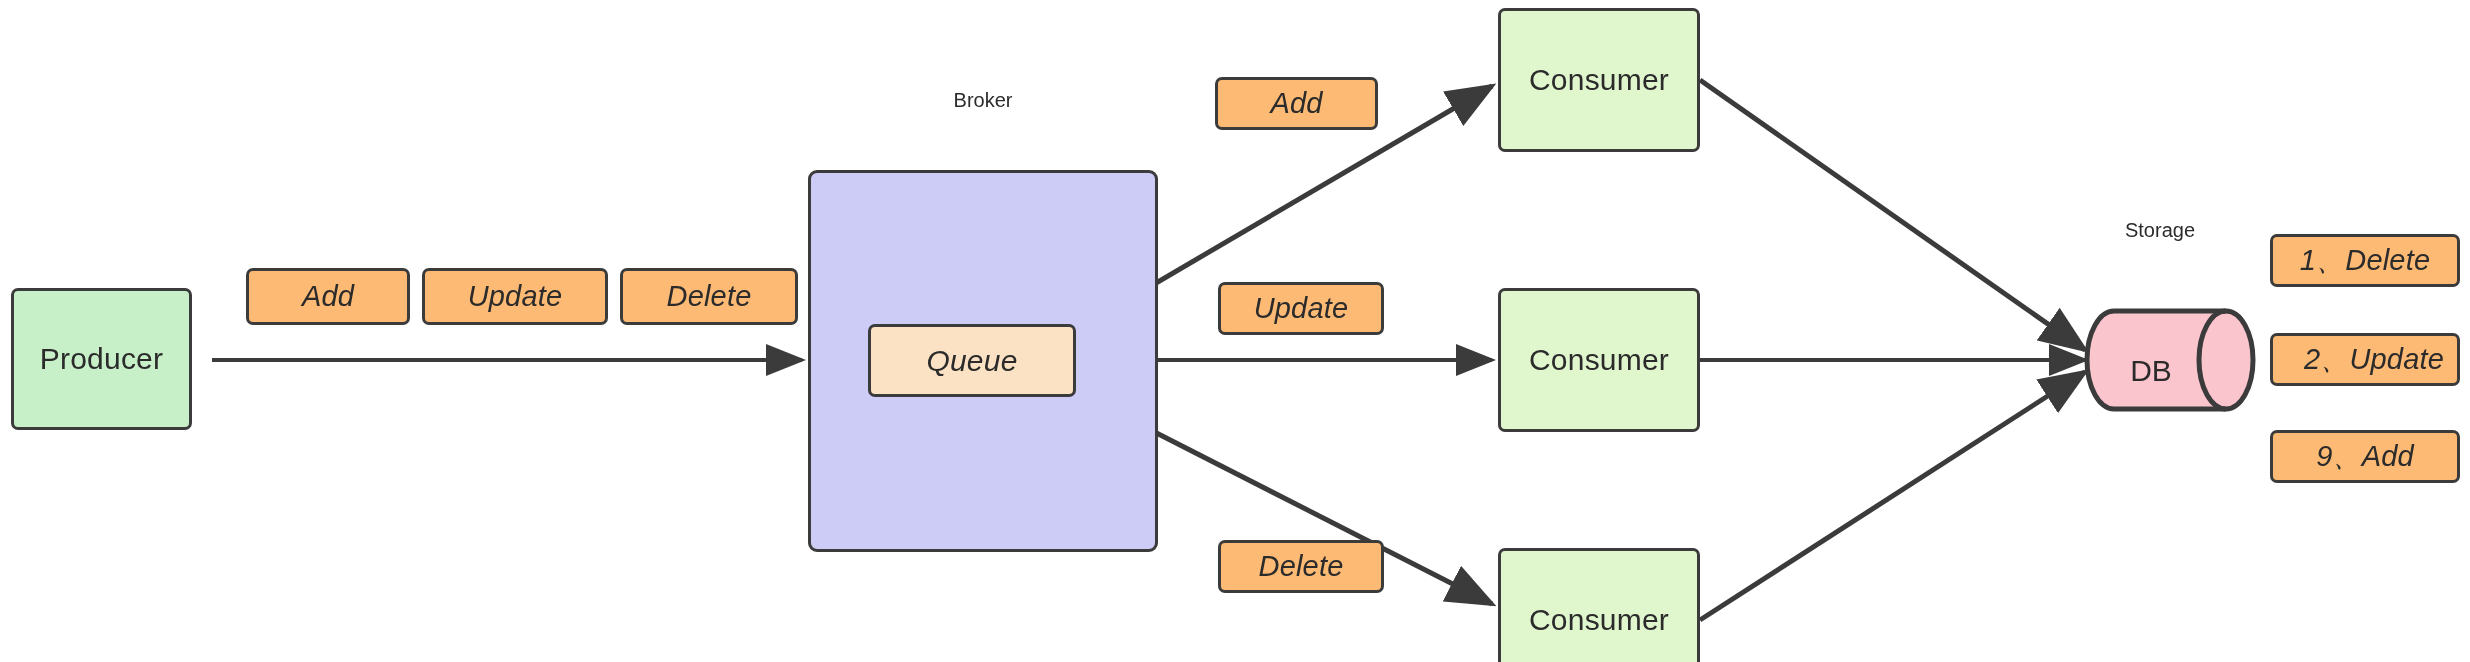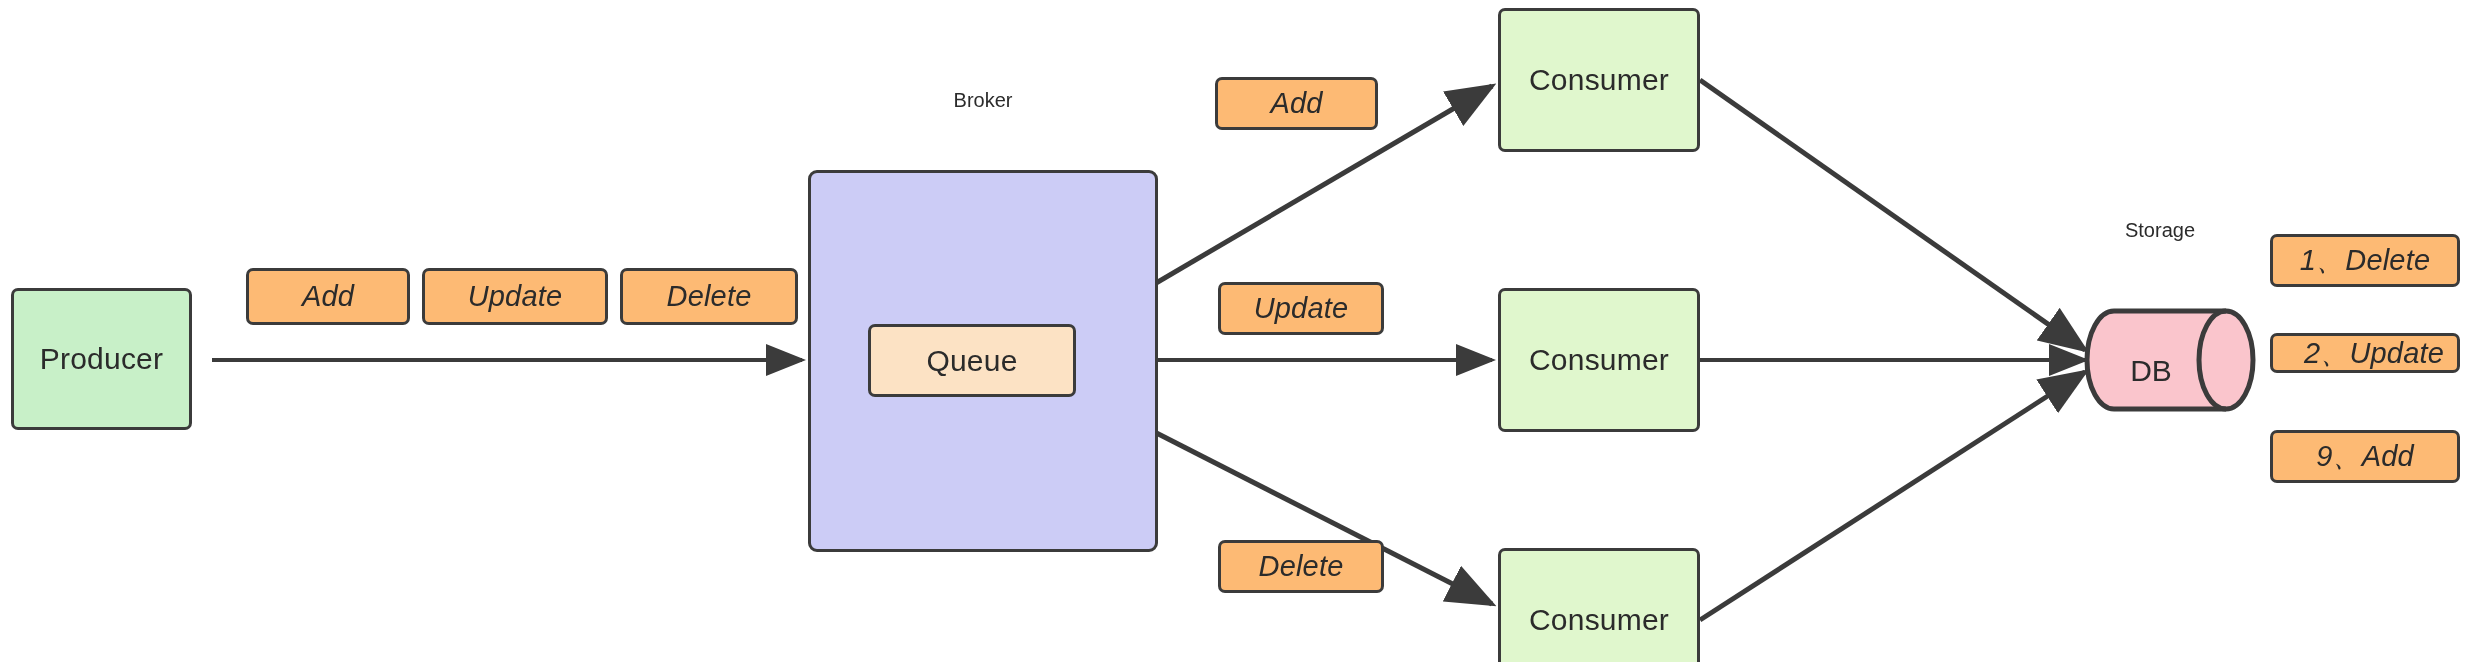--- a/index.html
+++ b/index.html
@@ -46,20 +46,21 @@
   }
   .node-consumer {
     background: #e0f7cd;
   }
   .node-broker {
     background: #ccccf6;
     border-radius: 9px;
   }
   .node-queue {
     background: #fce2c4;
+    font-style: italic;
   }
   .tag {
     background: #fdba74;
     border-radius: 7px;
     font-size: 29px;
     font-style: italic;
   }
   .tag-numbered {
     font-size: 29px;
     margin-top: 12px;
@@ -175,20 +176,20 @@
     <svg width="172" height="104" viewBox="0 0 172 104" xmlns="http://www.w3.org/2000/svg">
       <path d="M30,3 H142 A27,49 0 0 1 142,101 H30 A27,49 0 0 1 30,3 Z" fill="#fac5cc" stroke="#3b3b3b" stroke-width="5"></path>
       <path d="M142,3 A27,49 0 0 0 142,101" fill="none" stroke="#3b3b3b" stroke-width="5"></path>
     </svg>
     <div class="db-text">DB</div>
   </div>
 
   <div class="node tag tag-numbered" style="left:2270px; top:222px; width:190px; height:53px;">
     <span>1、Delete</span>
   </div>
-  <div class="node tag tag-numbered" style="left:2270px; top:321px; width:190px; height:40px;padding-left:18px;">
+  <div class="node tag tag-numbered" style="left:2270px; top:321px; width:190px; height:53px;padding-left:18px;">
     <span>2、Update</span>
   </div>
   <div class="node tag tag-numbered" style="left:2270px; top:418px; width:190px; height:53px;">
     <span>9、Add</span>
   </div>
 
 </div>
 
 </body></html>

